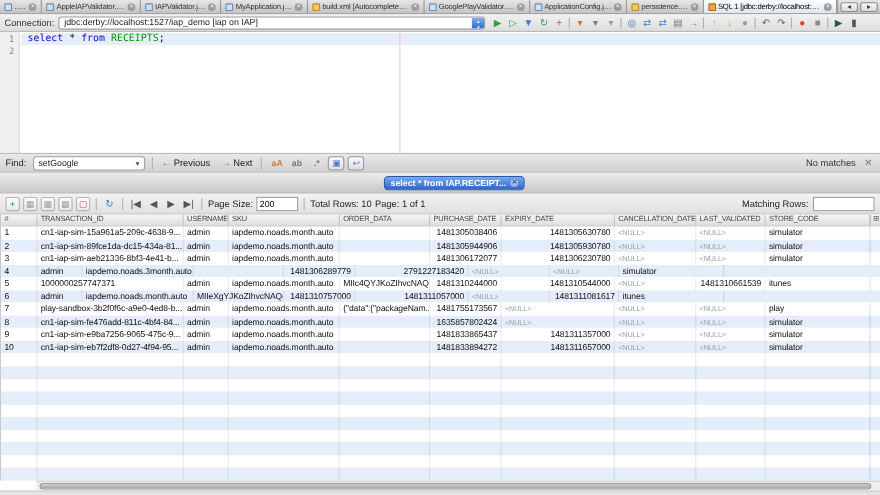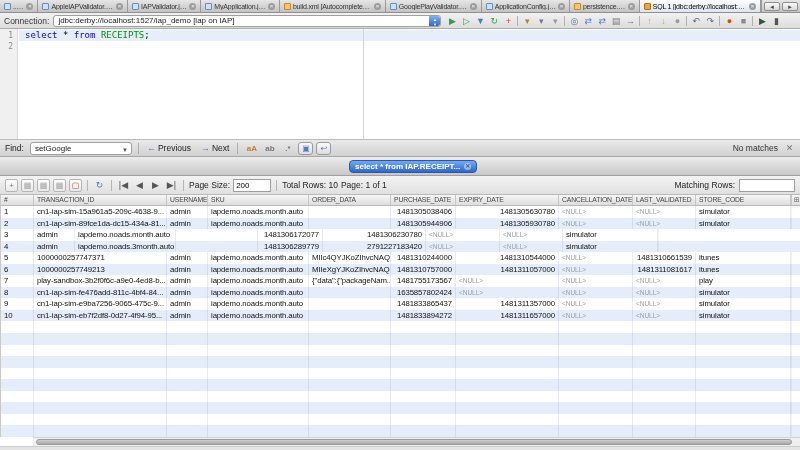--- a/index.html
+++ b/index.html
@@ -378,20 +378,21 @@
           <div class="gc" style="width: 82px;"></div>
           <div class="gc num" style="width: 65px;">1481305944906</div>
           <div class="gc num" style="width: 103px;">1481305930780</div>
           <div class="gc" style="width: 74px;"><span class="nullv">&lt;NULL&gt;</span></div>
           <div class="gc" style="width: 63px;"><span class="nullv">&lt;NULL&gt;</span></div>
           <div class="gc" style="width: 95px;">simulator</div>
           <div class="gfill"></div>
         </div>
         <div class="grow">
           <div class="gc" style="width: 33px;">3</div>
+          <div class="gc" style="width: 133px;">cn1-iap-sim-aeb21336-8bf3-4e41-b...</div>
           <div class="gc" style="width: 41px;">admin</div>
           <div class="gc" style="width: 101px;">iapdemo.noads.month.auto</div>
           <div class="gc" style="width: 82px;"></div>
           <div class="gc num" style="width: 65px;">1481306172077</div>
           <div class="gc num" style="width: 103px;">1481306230780</div>
           <div class="gc" style="width: 74px;"><span class="nullv">&lt;NULL&gt;</span></div>
           <div class="gc" style="width: 63px;"><span class="nullv">&lt;NULL&gt;</span></div>
           <div class="gc" style="width: 95px;">simulator</div>
           <div class="gfill"></div>
         </div>
@@ -415,21 +416,20 @@
           <div class="gc" style="width: 82px;">MIIc4QYJKoZIhvcNAQc...</div>
           <div class="gc num" style="width: 65px;">1481310244000</div>
           <div class="gc num" style="width: 103px;">1481310544000</div>
           <div class="gc" style="width: 74px;"><span class="nullv">&lt;NULL&gt;</span></div>
           <div class="gc num" style="width: 63px;">1481310661539</div>
           <div class="gc" style="width: 95px;">itunes</div>
           <div class="gfill"></div>
         </div>
         <div class="grow alt">
           <div class="gc" style="width: 33px;">6</div>
-          <div class="gc" style="width: 133px;">1000000257749213</div>
           <div class="gc" style="width: 41px;">admin</div>
           <div class="gc" style="width: 101px;">iapdemo.noads.month.auto</div>
           <div class="gc" style="width: 82px;">MIIeXgYJKoZIhvcNAQc...</div>
           <div class="gc num" style="width: 65px;">1481310757000</div>
           <div class="gc num" style="width: 103px;">1481311057000</div>
           <div class="gc" style="width: 74px;"><span class="nullv">&lt;NULL&gt;</span></div>
           <div class="gc num" style="width: 63px;">1481311081617</div>
           <div class="gc" style="width: 95px;">itunes</div>
           <div class="gfill"></div>
         </div>

